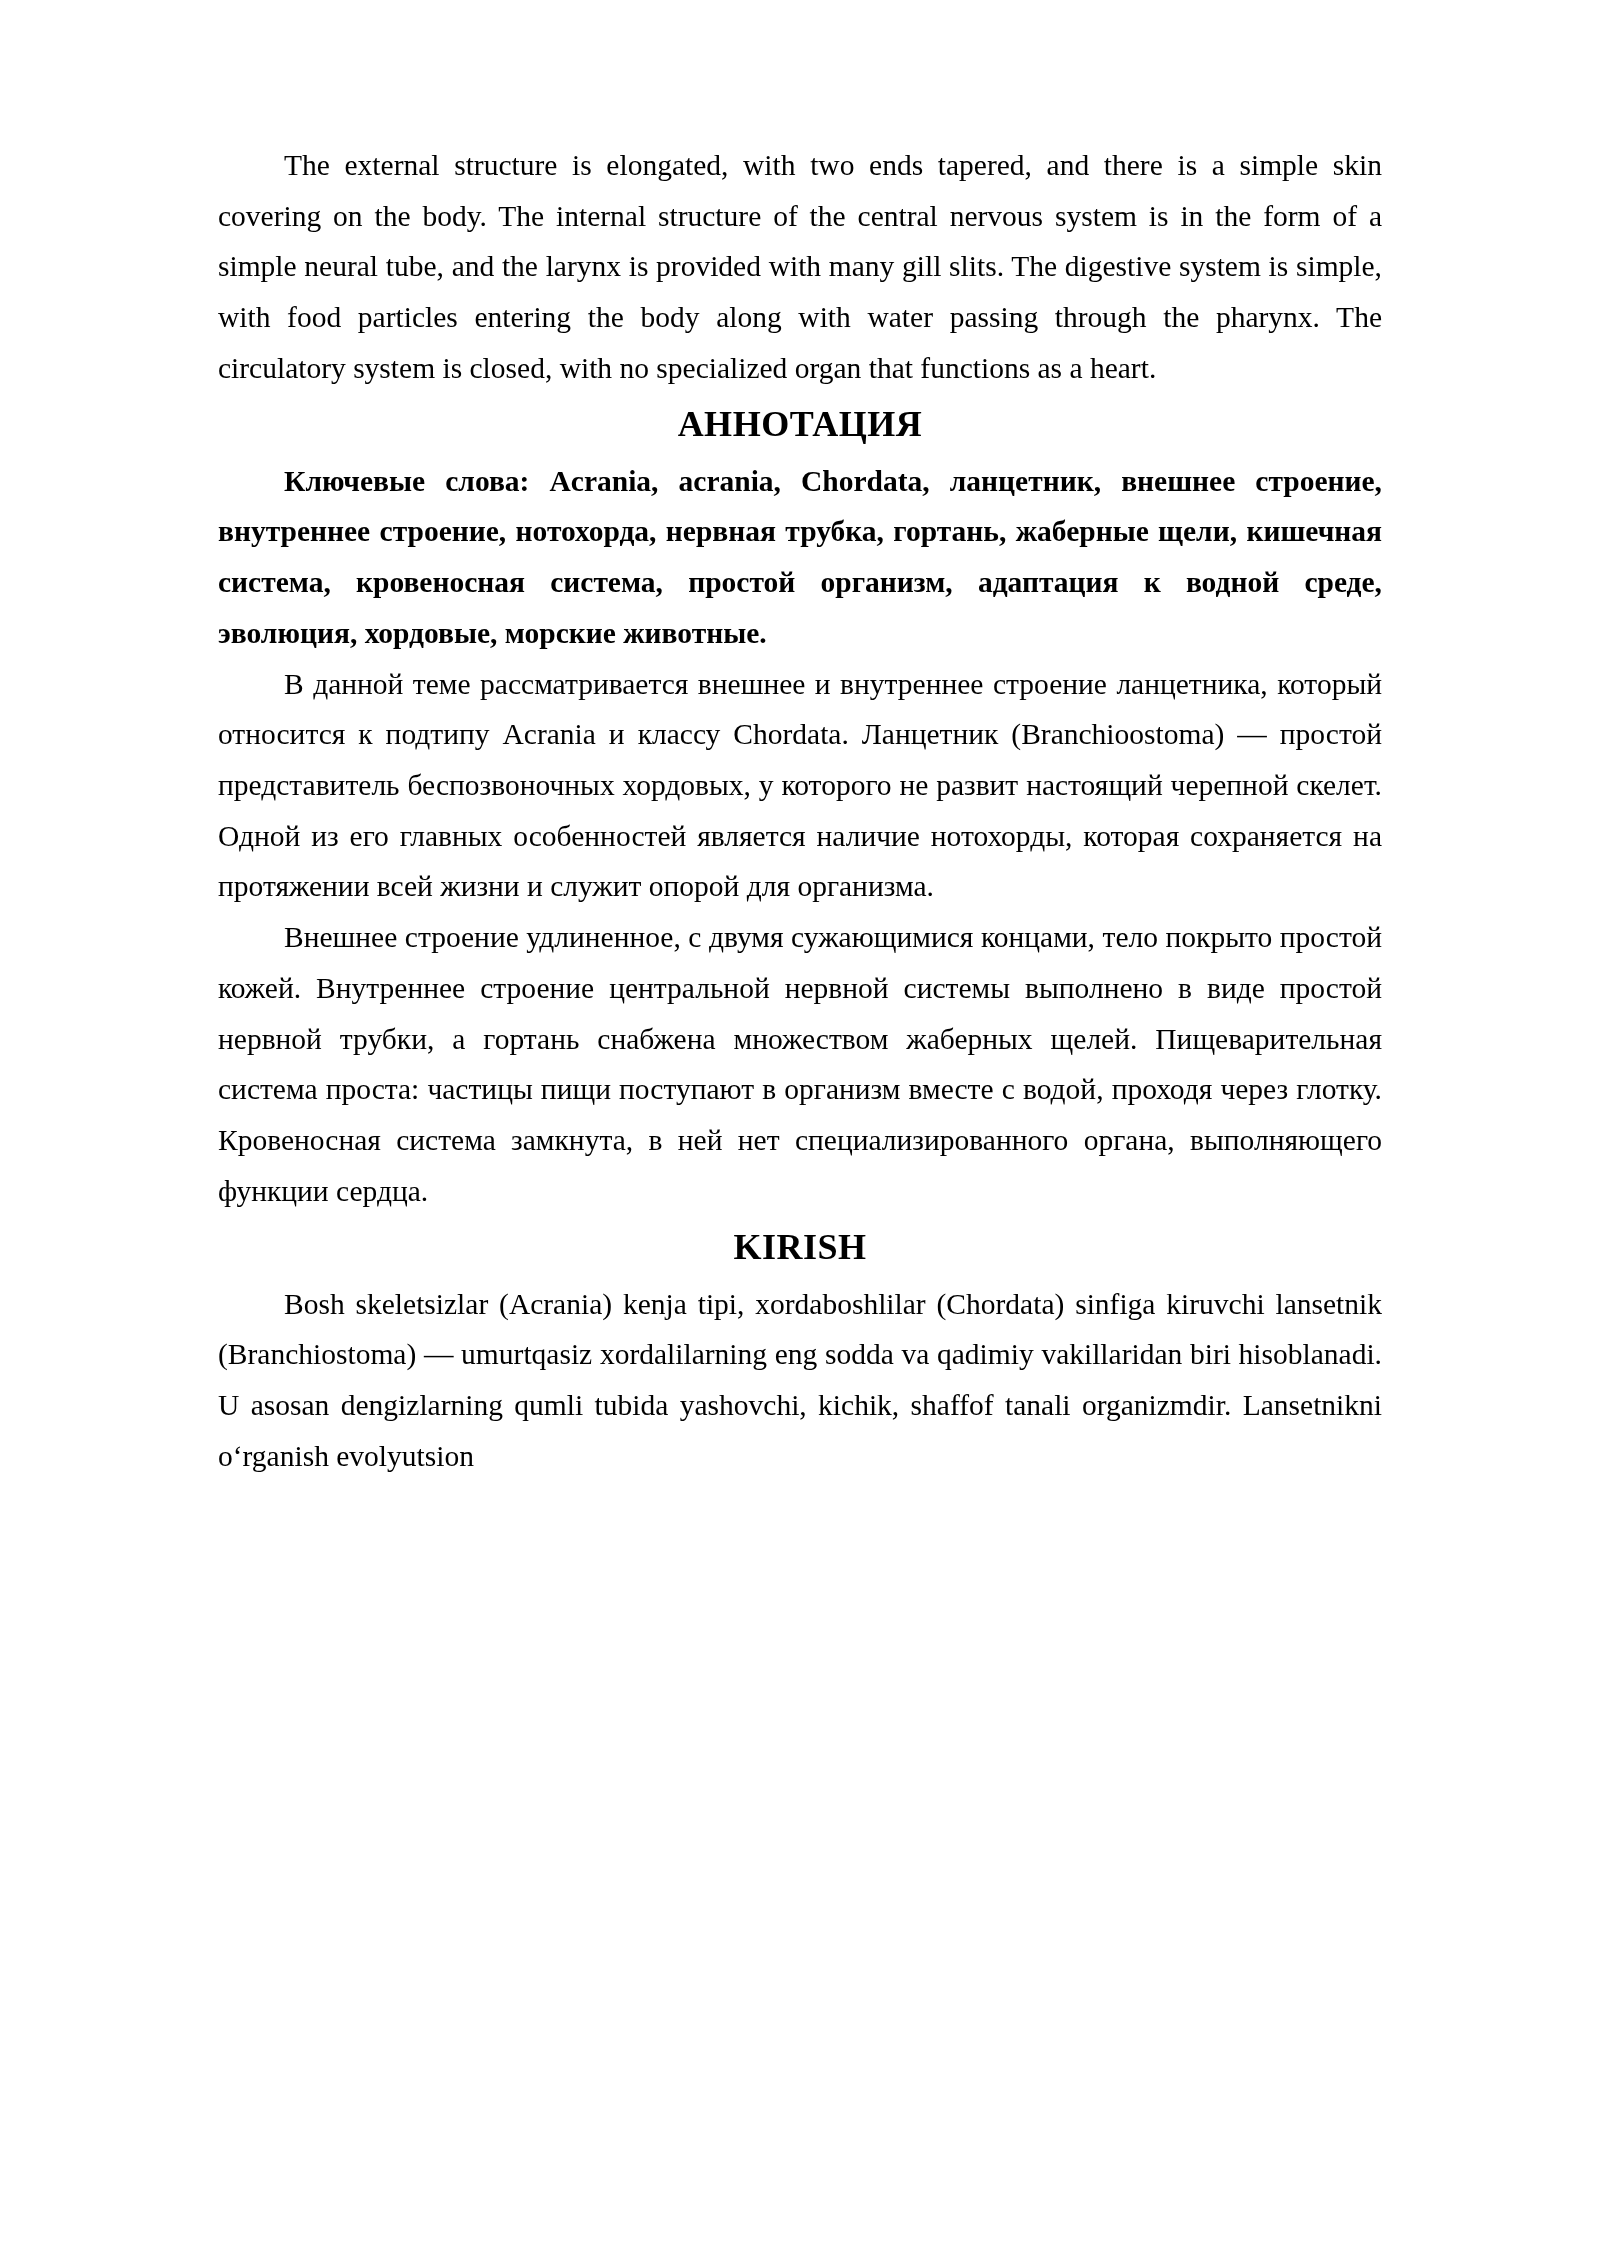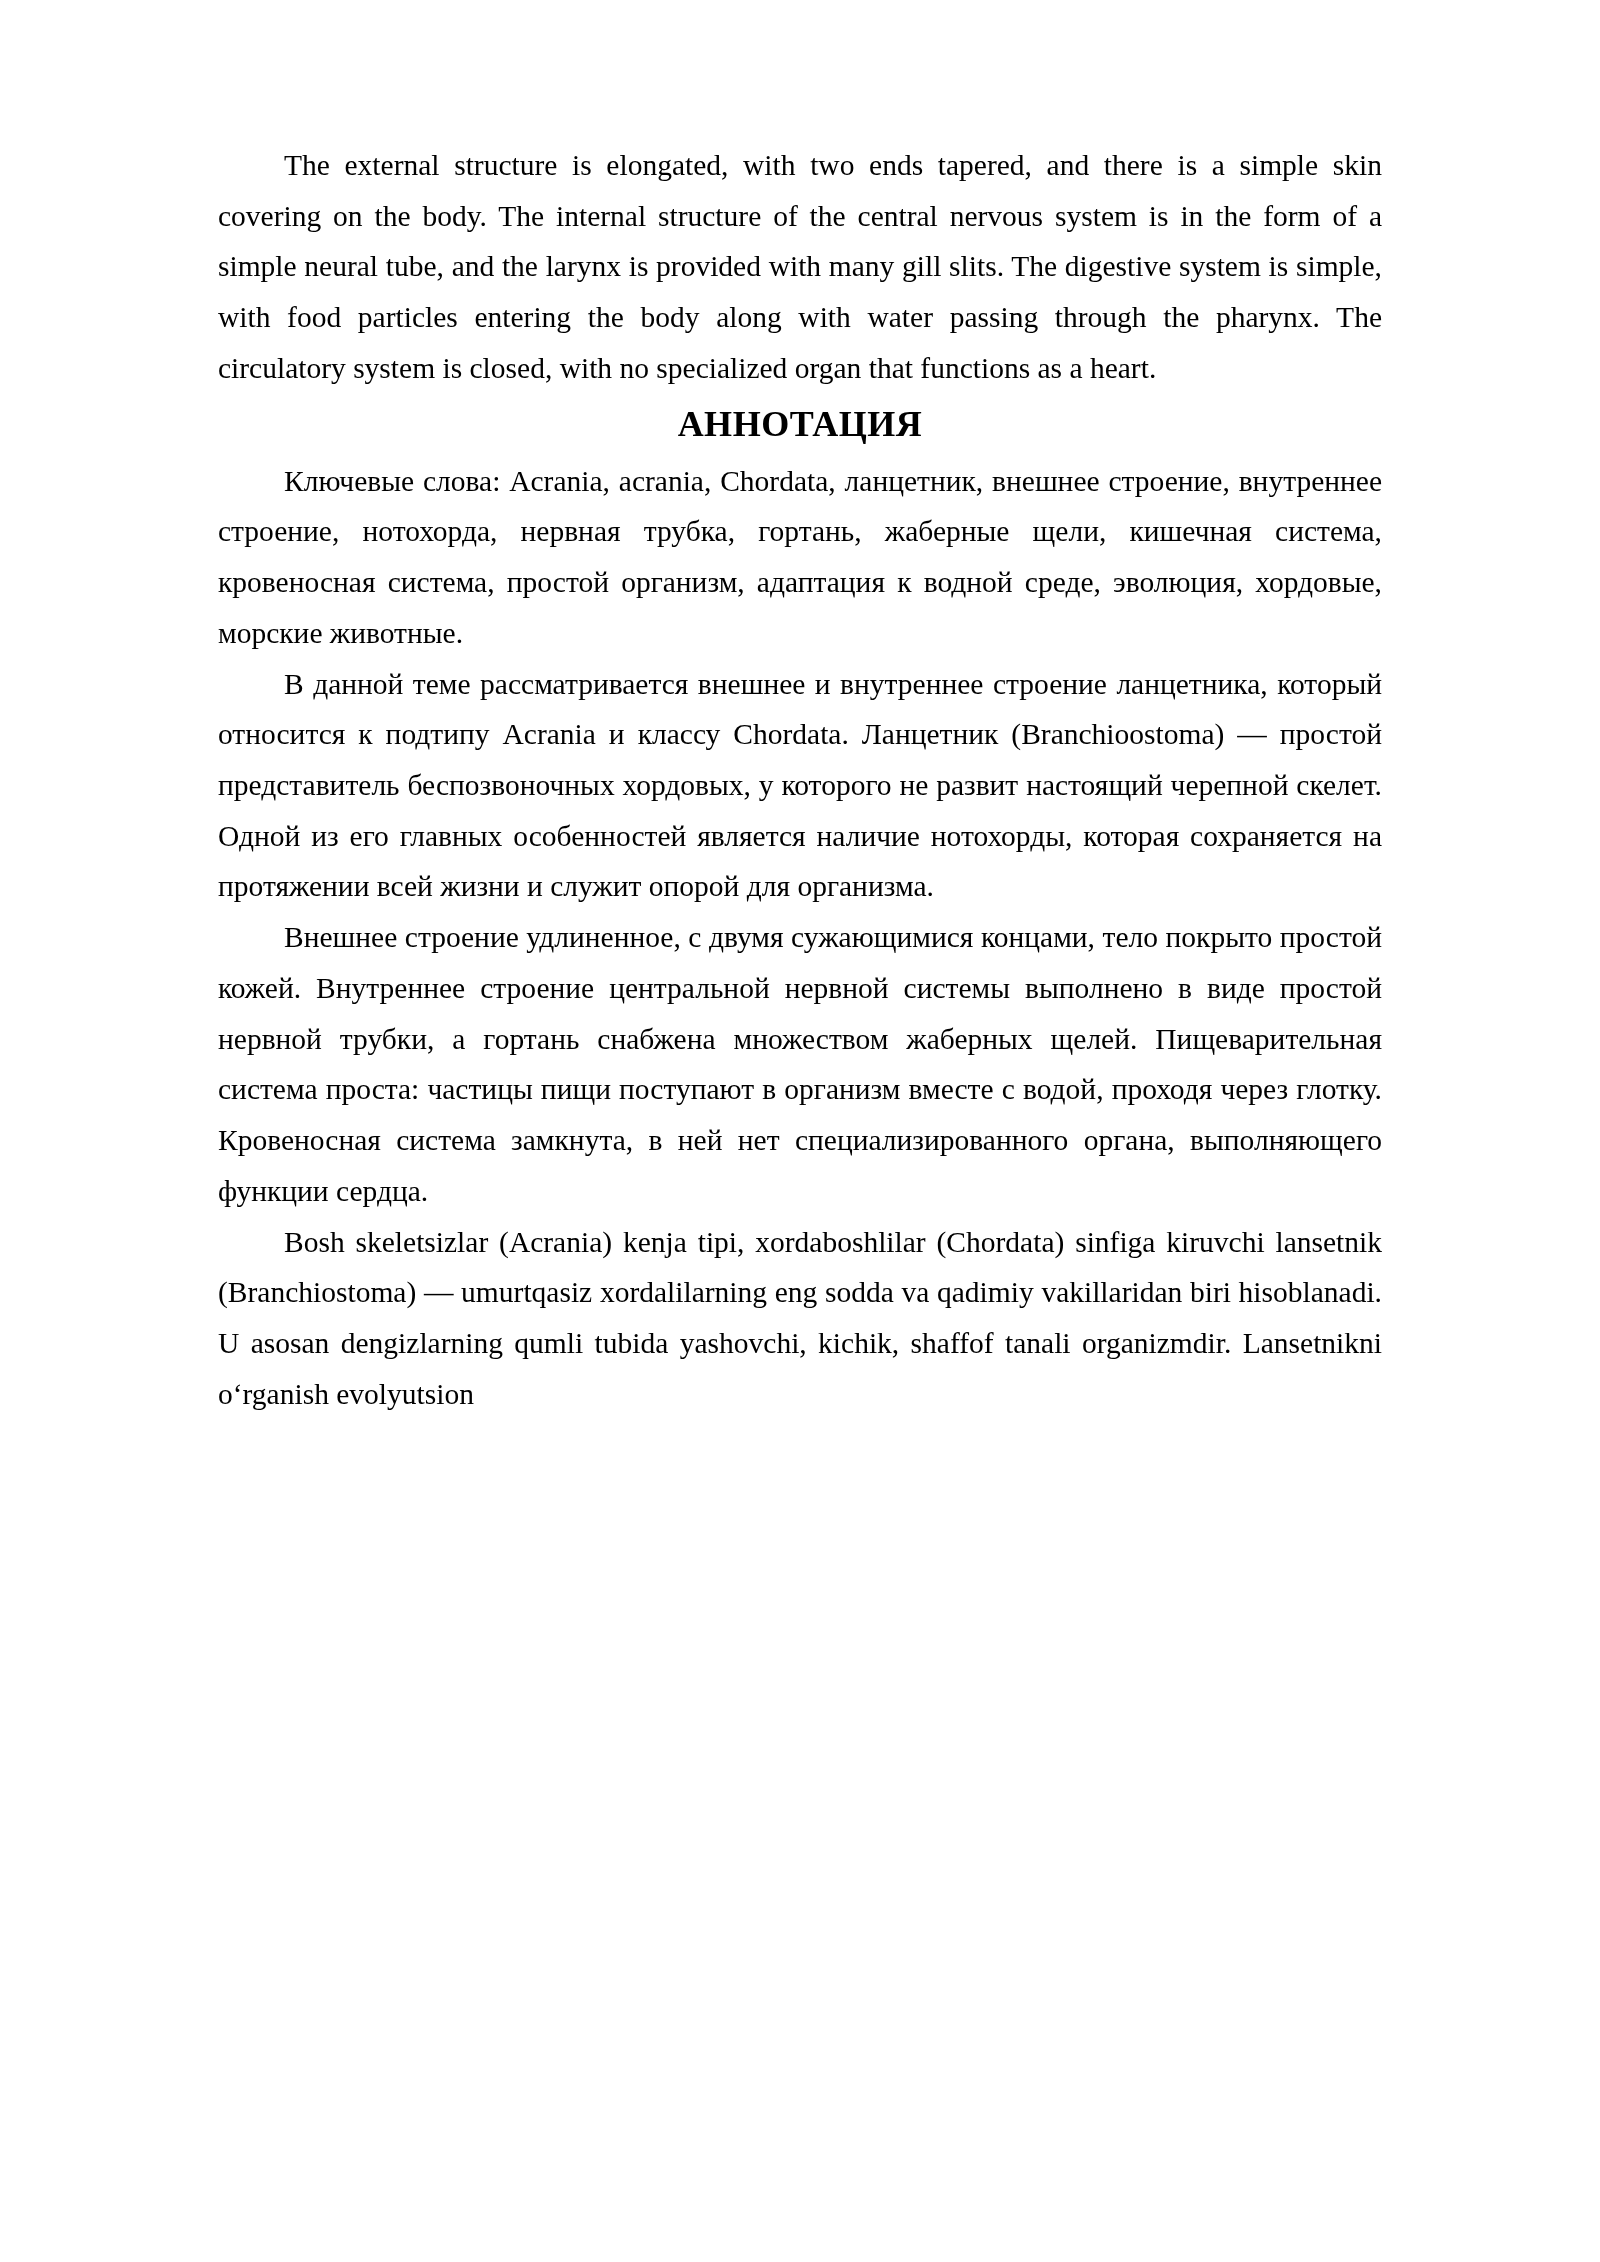--- a/index.html
+++ b/index.html
@@ -28,21 +28,21 @@
     font-size: 29.5px;
     line-height: 1.72;
     text-align: justify;
     text-justify: inter-word;
     hyphens: none;
   }
   p.indent {
     text-indent: 66px;
   }
   p.keywords {
-    font-weight: normal;
+    font-weight: bold;
     text-indent: 66px;
     text-align: justify;
   }
   h2.center-head {
     margin: 0;
     font-size: 36px;
     font-weight: bold;
     text-align: center;
     line-height: 1.72;
     letter-spacing: 0.5px;
@@ -57,17 +57,18 @@
     <p class="indent">The external structure is elongated, with two ends tapered, and there is a simple skin covering on the body. The internal structure of the central nervous system is in the form of a simple neural tube, and the larynx is provided with many gill slits. The digestive system is simple, with food particles entering the body along with water passing through the pharynx. The circulatory system is closed, with no specialized organ that functions as a heart.</p>
 
     <h2 class="center-head">АННОТАЦИЯ</h2>
 
     <p class="keywords">Ключевые слова: Acrania, acrania, Chordata, ланцетник, внешнее строение, внутреннее строение, нотохорда, нервная трубка, гортань, жаберные щели, кишечная система, кровеносная система, простой организм, адаптация к водной среде, эволюция, хордовые, морские животные.</p>
 
     <p class="indent">В данной теме рассматривается внешнее и внутреннее строение ланцетника, который относится к подтипу Acrania и классу Chordata. Ланцетник (Branchioostoma) — простой представитель беспозвоночных хордовых, у которого не развит настоящий черепной скелет. Одной из его главных особенностей является наличие нотохорды, которая сохраняется на протяжении всей жизни и служит опорой для организма.</p>
 
     <p class="indent">Внешнее строение удлиненное, с двумя сужающимися концами, тело покрыто простой кожей. Внутреннее строение центральной нервной системы выполнено в виде простой нервной трубки, а гортань снабжена множеством жаберных щелей. Пищеварительная система проста: частицы пищи поступают в организм вместе с водой, проходя через глотку. Кровеносная система замкнута, в ней нет специализированного органа, выполняющего функции сердца.</p>
 
+    <h2 class="center-head">KIRISH</h2>
 
     <p class="indent">Bosh skeletsizlar (Acrania) kenja tipi, xordaboshlilar (Chordata) sinfiga kiruvchi lansetnik (Branchiostoma) — umurtqasiz xordalilarning eng sodda va qadimiy vakillaridan biri hisoblanadi. U asosan dengizlarning qumli tubida yashovchi, kichik, shaffof tanali organizmdir. Lansetnikni o‘rganish evolyutsion</p>
 
   </div>
 </div>
 
 </body></html>

